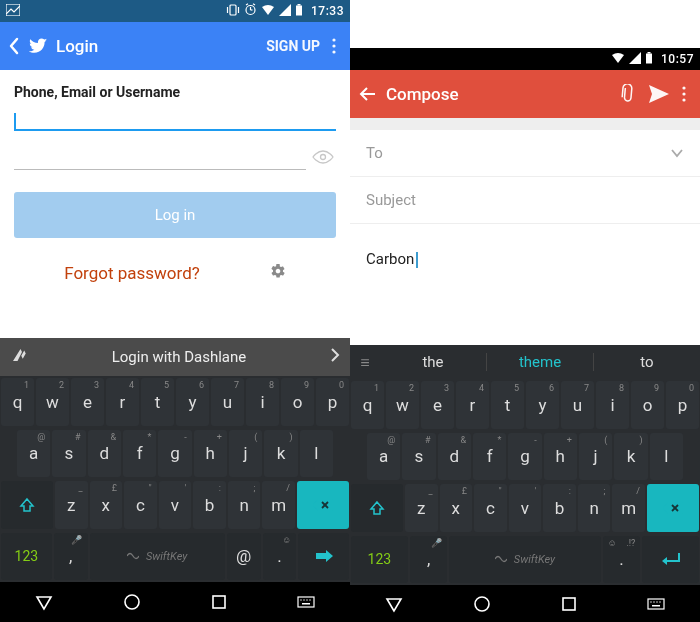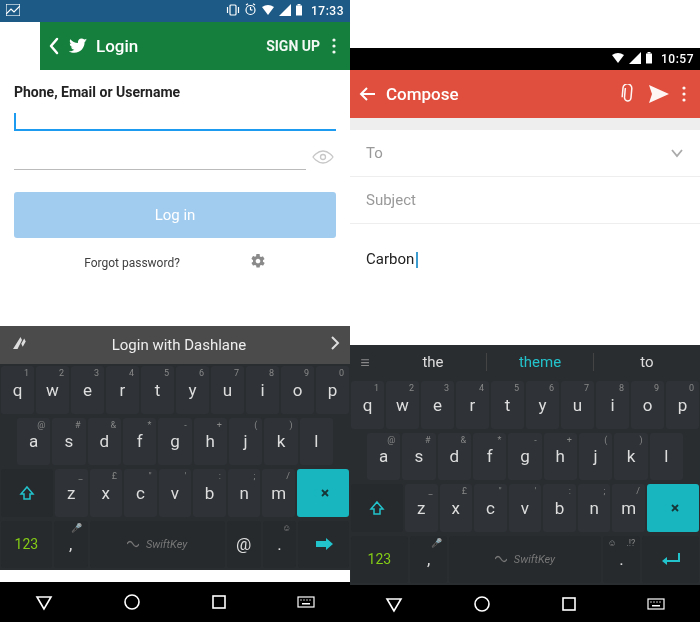--- a/index.html
+++ b/index.html
@@ -10,37 +10,37 @@
 .status-bar { height:22px; display:flex; align-items:center; padding:0 6px; color:#fff; font-size:12px;gap:24px; }
 .status-bar.blue { background:#1d5a85; }
 .status-bar.black { background:#000; }
 .status-bar .left { flex:0 0 auto; }
 .status-bar .spacer { flex:1; }
 .status-bar .icons { display:flex; align-items:center; gap:4px; }
 .status-bar .clock { margin-left:4px; font-weight:500; letter-spacing:.5px;}
 
 
 .app-bar { height:48px; display:flex; align-items:center; color:#fff; padding:0 8px; }
-.app-bar.twitter { background:#15803d;margin-left:40px; }
+.app-bar.twitter { background:#3b82f6; }
 .app-bar.gmail { background:#e04f3d; }
 .app-bar .title { font-size:17px; font-weight:500; margin-left:8px; }
 .app-bar .grow { flex:1; }
 .app-bar .action { opacity:.95; padding:0 6px; cursor:pointer; font-size:14px; font-weight:700; }
 .app-bar svg { display:block; }
 
 
 .form { padding:14px 14px 0 14px; }
 .form-label { font-size:14px; font-weight:700; color:#222; margin-bottom:10px; }
 .form-input { height:20px; border:none; border-bottom:2px solid #1d9bf0; width:100%; font-size:14px; outline:none; }
 .form-spacer { height:18px; }
 .pw-row { display:flex; align-items:flex-end; }
 .pw-input { flex:1; border:none; border-bottom:1px solid #bbb; height:20px; outline:none; font-size:14px;}
 .eye { color:#bbb; padding:0 2px 2px 6px; }
 .login-btn { margin:22px 14px 0 14px; height:46px; background:#a2ccef; color:#fff; display:flex; align-items:center; justify-content:center; border-radius:3px; font-size:15px; }
-.links-row { display:flex; align-items:center; justify-content:center; gap:70px; margin-top:15px; color:#404040; font-size:12px; }
+.links-row { display:flex; align-items:center; justify-content:center; gap:70px; margin-top:25px; color:#c2410c; font-size:17px; }
 .gear { color:#7a7a7a; }
 
 
 .gmail-body { flex:1; background:#fff; display:flex; flex-direction:column; }
 .gmail-sep { height:12px; background:#eee; }
 .gmail-field { padding:14px 16px; border-bottom:1px solid #eee; font-size:15px; color:#999; display:flex; align-items:center; }
 .gmail-field .grow{flex:1;}
 .gmail-compose { padding:26px 16px 0 16px; font-size:15px; color:#222; }
 .cursor { display:inline-block; width:2px; height:16px; background:#3d9ccf; margin-left:2px; vertical-align:middle; }
 .dash-bar { height:38px; background:rgba(60,60,60,.92); color:#eee; display:flex; align-items:center; padding:0 10px; font-size:15px; }
@@ -61,21 +61,21 @@
 .key.accent { color:#84cc16; }
 .key.delbg { background:#18b7bf; }
 .key.wide15 { flex:1.5; }
 .key.space { flex:4; color:#777; font-size:11px;}
 .swiftkey { display:flex; align-items:center; gap:7px; font-style:italic;}
 .nav-bar { height:40px; background:#000; display:flex; align-items:center; justify-content:space-around; color:#fff; }
 .nav-bar svg { display:block; }
 .kbd.left { height:206px; }
 
 .left-upper { display:flex; flex-direction:column; height:calc(622px - 40px); position:relative;}
-.left-overlay-wrap{position:absolute;left:0;right:0;bottom:12px;}
+.left-overlay-wrap{position:absolute;left:0;right:0;bottom:0;}
 .right-upper { display:flex; flex-direction:column; height:calc(622px - 40px);margin-top:48px; }
 
 </style>
 </head>
 <body>
 
 <div class="phone">
   <div class="left-upper">
 
     <div class="status-bar blue">

